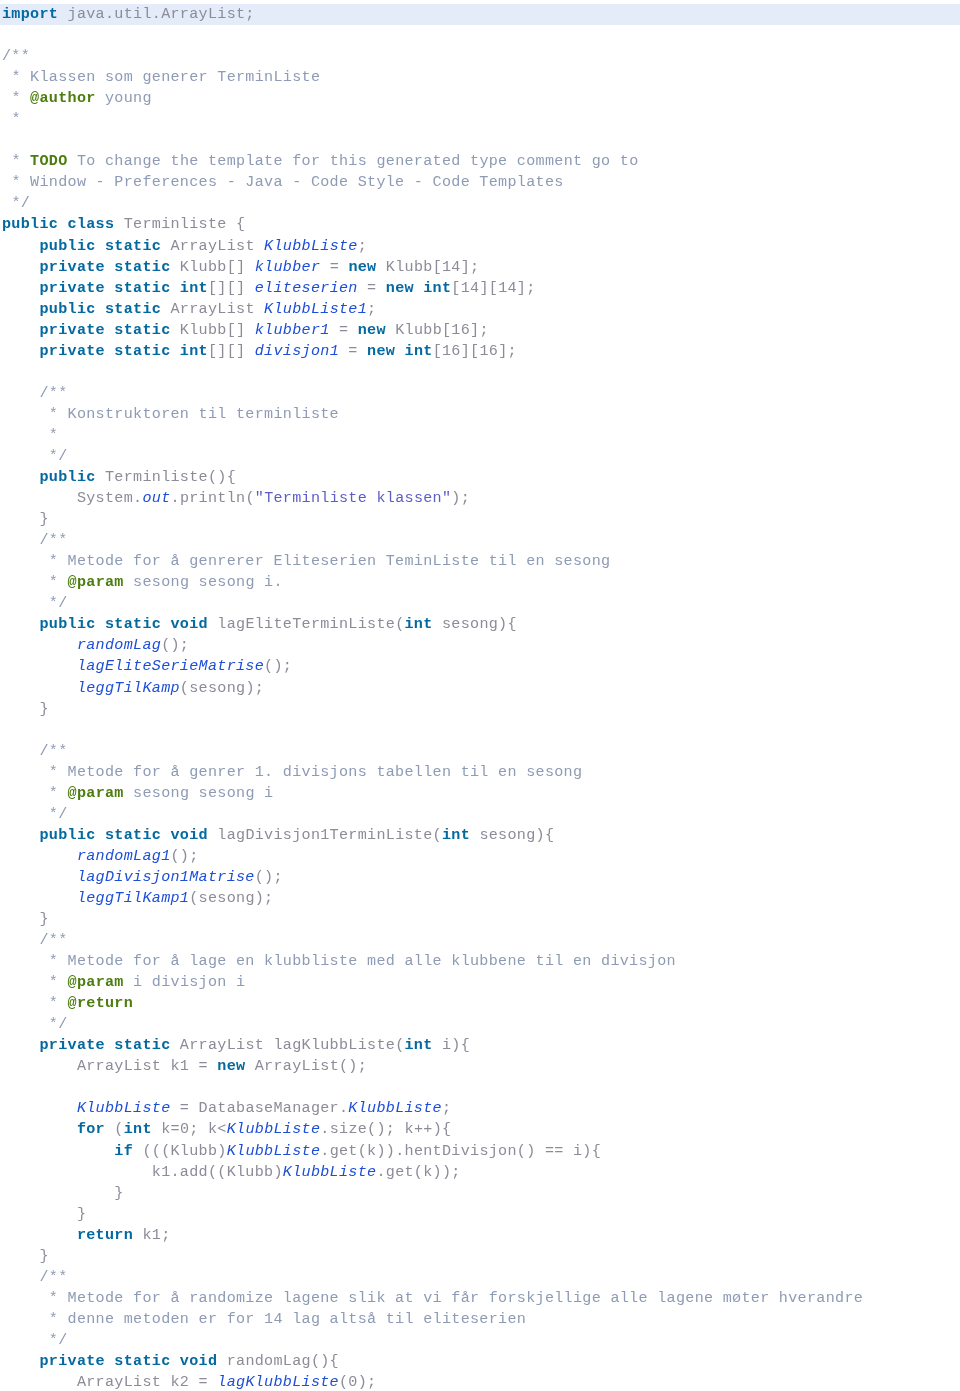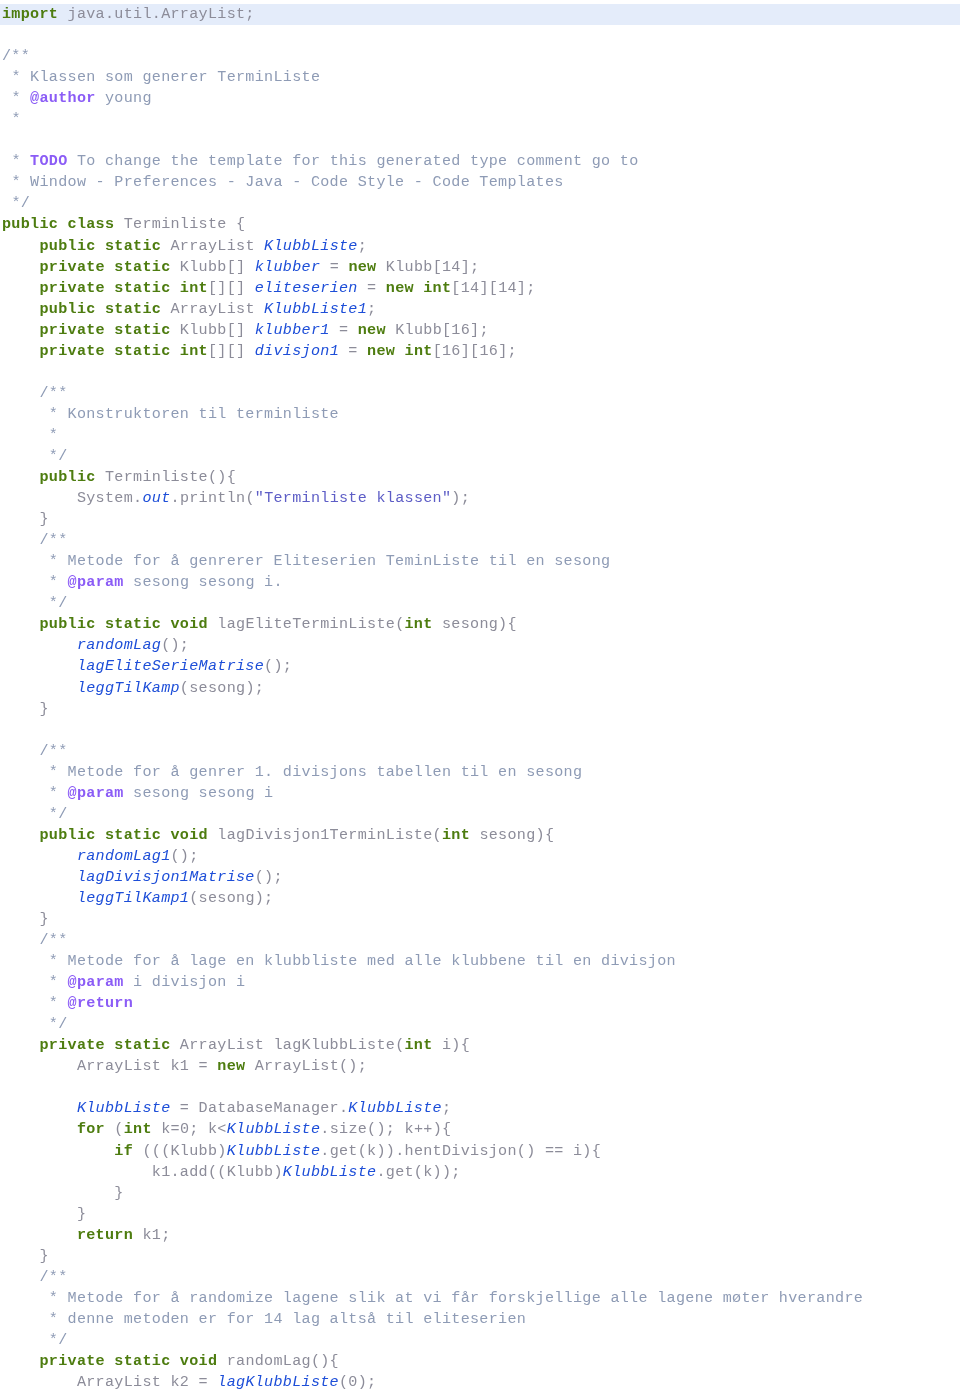--- a/index.html
+++ b/index.html
@@ -31,23 +31,23 @@
     display: block;
     min-height: 21.05px;
     padding-left: 2px;
     box-sizing: border-box;
   }
   .ln.hl {
     background: #e4ecfa;
   }
 
   
-  .kw   { color: #4d7c0f; font-weight: bold; }
+  .kw   { color: #0369a1; font-weight: bold; }
   .pln  { color: #8c8c99; }
   .fld  { color: #1d4ed8; font-style: italic; }
   .cmt  { color: #8e9bb5; }
-  .cmtb { color: #8b5cf6; font-weight: bold; }
+  .cmtb { color: #4d7c0f; font-weight: bold; }
   .str  { color: #5d5dc6; }
 </style>
 </head>
 <body>
 
 <div id="code"><span class="ln hl"><span class="kw">import</span><span class="pln"> java.util.ArrayList;</span></span><span class="ln">&nbsp;</span><span class="ln"><span class="cmt">/**</span></span><span class="ln"><span class="cmt"> * Klassen som generer TerminListe</span></span><span class="ln"><span class="cmt"> * </span><span class="cmtb">@author</span><span class="cmt"> young</span></span><span class="ln"><span class="cmt"> *</span></span><span class="ln">&nbsp;</span><span class="ln"><span class="cmt"> * </span><span class="cmtb">TODO</span><span class="cmt"> To change the template for this generated type comment go to</span></span><span class="ln"><span class="cmt"> * Window - Preferences - Java - Code Style - Code Templates</span></span><span class="ln"><span class="cmt"> */</span></span><span class="ln"><span class="kw">public class</span><span class="pln"> Terminliste {</span></span><span class="ln"><span class="pln">    </span><span class="kw">public static</span><span class="pln"> ArrayList </span><span class="fld">KlubbListe</span><span class="pln">;</span></span><span class="ln"><span class="pln">    </span><span class="kw">private static</span><span class="pln"> Klubb[] </span><span class="fld">klubber</span><span class="pln"> = </span><span class="kw">new</span><span class="pln"> Klubb[14];</span></span><span class="ln"><span class="pln">    </span><span class="kw">private static int</span><span class="pln">[][] </span><span class="fld">eliteserien</span><span class="pln"> = </span><span class="kw">new int</span><span class="pln">[14][14];</span></span><span class="ln"><span class="pln">    </span><span class="kw">public static</span><span class="pln"> ArrayList </span><span class="fld">KlubbListe1</span><span class="pln">;</span></span><span class="ln"><span class="pln">    </span><span class="kw">private static</span><span class="pln"> Klubb[] </span><span class="fld">klubber1</span><span class="pln"> = </span><span class="kw">new</span><span class="pln"> Klubb[16];</span></span><span class="ln"><span class="pln">    </span><span class="kw">private static int</span><span class="pln">[][] </span><span class="fld">divisjon1</span><span class="pln"> = </span><span class="kw">new int</span><span class="pln">[16][16];</span></span><span class="ln">&nbsp;</span><span class="ln"><span class="cmt">    /**</span></span><span class="ln"><span class="cmt">     * Konstruktoren til terminliste</span></span><span class="ln"><span class="cmt">     *</span></span><span class="ln"><span class="cmt">     */</span></span><span class="ln"><span class="pln">    </span><span class="kw">public</span><span class="pln"> Terminliste(){</span></span><span class="ln"><span class="pln">        System.</span><span class="fld">out</span><span class="pln">.println(</span><span class="str">"Terminliste klassen"</span><span class="pln">);</span></span><span class="ln"><span class="pln">    }</span></span><span class="ln"><span class="cmt">    /**</span></span><span class="ln"><span class="cmt">     * Metode for å genrerer Eliteserien TeminListe til en sesong</span></span><span class="ln"><span class="cmt">     * </span><span class="cmtb">@param</span><span class="cmt"> sesong sesong i.</span></span><span class="ln"><span class="cmt">     */</span></span><span class="ln"><span class="pln">    </span><span class="kw">public static void</span><span class="pln"> lagEliteTerminListe(</span><span class="kw">int</span><span class="pln"> sesong){</span></span><span class="ln"><span class="pln">        </span><span class="fld">randomLag</span><span class="pln">();</span></span><span class="ln"><span class="pln">        </span><span class="fld">lagEliteSerieMatrise</span><span class="pln">();</span></span><span class="ln"><span class="pln">        </span><span class="fld">leggTilKamp</span><span class="pln">(sesong);</span></span><span class="ln"><span class="pln">    }</span></span><span class="ln">&nbsp;</span><span class="ln"><span class="cmt">    /**</span></span><span class="ln"><span class="cmt">     * Metode for å genrer 1. divisjons tabellen til en sesong</span></span><span class="ln"><span class="cmt">     * </span><span class="cmtb">@param</span><span class="cmt"> sesong sesong i</span></span><span class="ln"><span class="cmt">     */</span></span><span class="ln"><span class="pln">    </span><span class="kw">public static void</span><span class="pln"> lagDivisjon1TerminListe(</span><span class="kw">int</span><span class="pln"> sesong){</span></span><span class="ln"><span class="pln">        </span><span class="fld">randomLag1</span><span class="pln">();</span></span><span class="ln"><span class="pln">        </span><span class="fld">lagDivisjon1Matrise</span><span class="pln">();</span></span><span class="ln"><span class="pln">        </span><span class="fld">leggTilKamp1</span><span class="pln">(sesong);</span></span><span class="ln"><span class="pln">    }</span></span><span class="ln"><span class="cmt">    /**</span></span><span class="ln"><span class="cmt">     * Metode for å lage en klubbliste med alle klubbene til en divisjon</span></span><span class="ln"><span class="cmt">     * </span><span class="cmtb">@param</span><span class="cmt"> i divisjon i</span></span><span class="ln"><span class="cmt">     * </span><span class="cmtb">@return</span></span><span class="ln"><span class="cmt">     */</span></span><span class="ln"><span class="pln">    </span><span class="kw">private static</span><span class="pln"> ArrayList lagKlubbListe(</span><span class="kw">int</span><span class="pln"> i){</span></span><span class="ln"><span class="pln">        ArrayList k1 = </span><span class="kw">new</span><span class="pln"> ArrayList();</span></span><span class="ln">&nbsp;</span><span class="ln"><span class="pln">        </span><span class="fld">KlubbListe</span><span class="pln"> = DatabaseManager.</span><span class="fld">KlubbListe</span><span class="pln">;</span></span><span class="ln"><span class="pln">        </span><span class="kw">for</span><span class="pln"> (</span><span class="kw">int</span><span class="pln"> k=0; k&lt;</span><span class="fld">KlubbListe</span><span class="pln">.size(); k++){</span></span><span class="ln"><span class="pln">            </span><span class="kw">if</span><span class="pln"> (((Klubb)</span><span class="fld">KlubbListe</span><span class="pln">.get(k)).hentDivisjon() == i){</span></span><span class="ln"><span class="pln">                k1.add((Klubb)</span><span class="fld">KlubbListe</span><span class="pln">.get(k));</span></span><span class="ln"><span class="pln">            }</span></span><span class="ln"><span class="pln">        }</span></span><span class="ln"><span class="pln">        </span><span class="kw">return</span><span class="pln"> k1;</span></span><span class="ln"><span class="pln">    }</span></span><span class="ln"><span class="cmt">    /**</span></span><span class="ln"><span class="cmt">     * Metode for å randomize lagene slik at vi får forskjellige alle lagene møter hverandre</span></span><span class="ln"><span class="cmt">     * denne metoden er for 14 lag altså til eliteserien</span></span><span class="ln"><span class="cmt">     */</span></span><span class="ln"><span class="pln">    </span><span class="kw">private static void</span><span class="pln"> randomLag(){</span></span><span class="ln"><span class="pln">        ArrayList k2 = </span><span class="fld">lagKlubbListe</span><span class="pln">(0);</span></span></div>
 
 </body></html>

